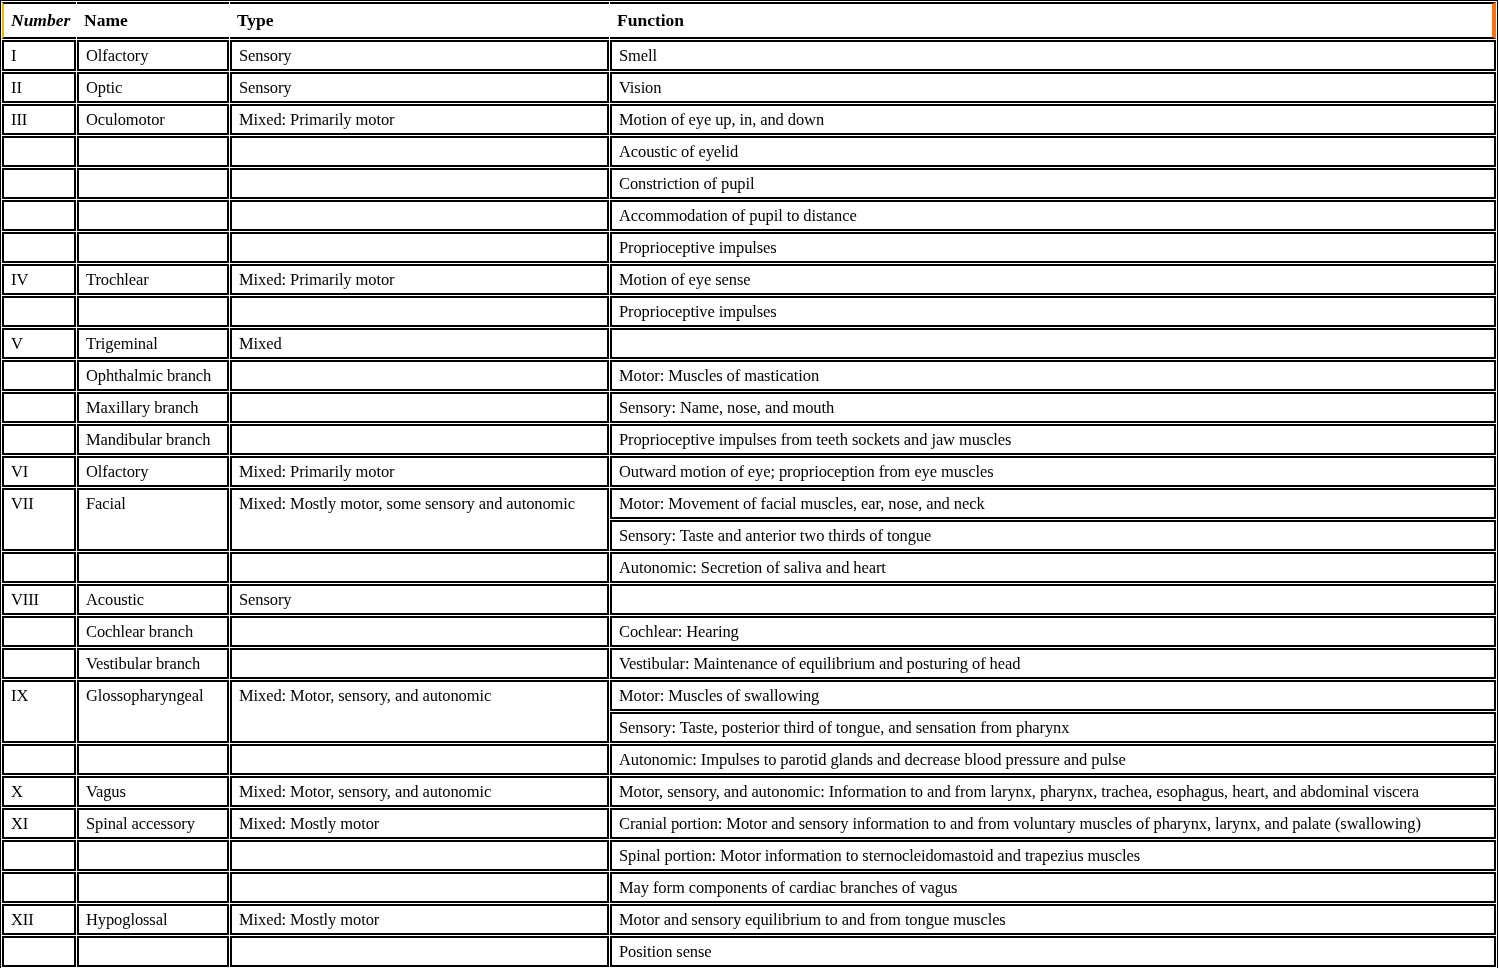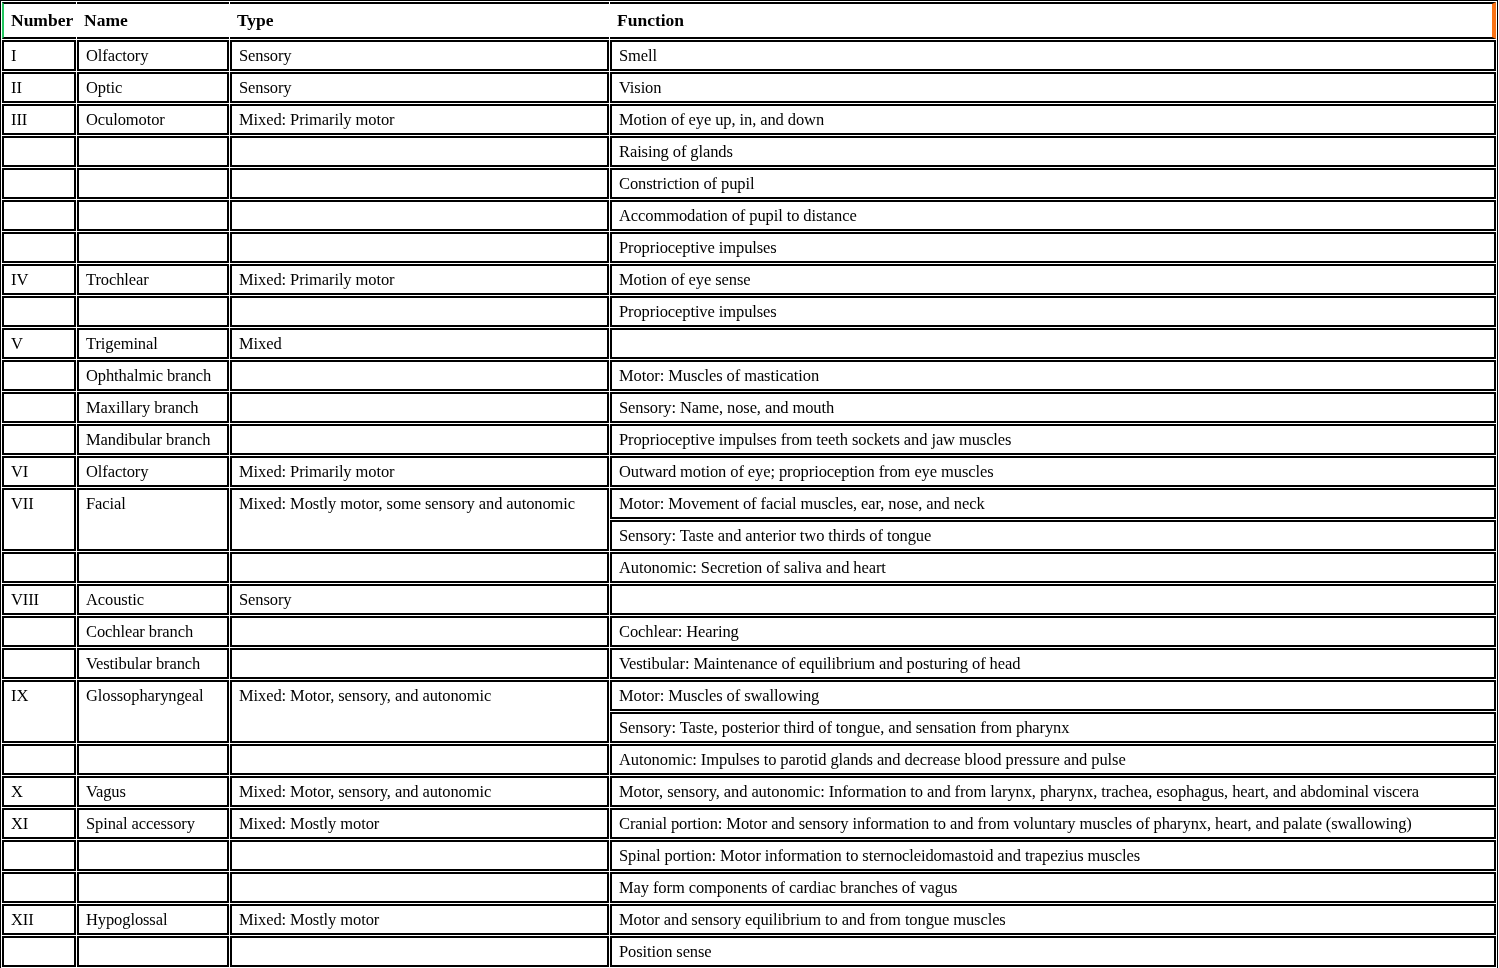--- a/index.html
+++ b/index.html
@@ -41,21 +41,21 @@
     border-top: 2px solid #000;
     border-bottom: 2px solid #000;
     border-left: none;
     border-right: none;
     height: 37px;
     padding: 0 0 0 7px;
     font-weight: bold;
     font-size: 17.5px;
     vertical-align: middle;
   }
-  thead th:first-child { border-left: 2px solid #22c55e; }
+  thead th:first-child { border-left: 2px solid #eab308; font-style: italic; }
   thead th:last-child  { border-right: 4px solid #f97316; }
 
   tbody td {
     border: 2px solid #000;
     height: 31px;
     padding: 0 6px 0 7px;
     font-size: 16.5px;
     letter-spacing: -0.1px;
     vertical-align: middle;
   }
@@ -99,21 +99,21 @@
         <tr>
           <td>III</td>
           <td>Oculomotor</td>
           <td>Mixed: Primarily motor</td>
           <td>Motion of eye up, in, and down</td>
         </tr>
         <tr>
           <td></td>
           <td></td>
           <td></td>
-          <td>Raising of glands</td>
+          <td>Acoustic of eyelid</td>
         </tr>
         <tr>
           <td></td>
           <td></td>
           <td></td>
           <td>Constriction of pupil</td>
         </tr>
         <tr>
           <td></td>
           <td></td>
@@ -219,21 +219,21 @@
         <tr>
           <td>X</td>
           <td>Vagus</td>
           <td>Mixed: Motor, sensory, and autonomic</td>
           <td>Motor, sensory, and autonomic: Information to and from larynx, pharynx, trachea, esophagus, heart, and abdominal viscera</td>
         </tr>
         <tr>
           <td>XI</td>
           <td>Spinal accessory</td>
           <td>Mixed: Mostly motor</td>
-          <td>Cranial portion: Motor and sensory information to and from voluntary muscles of pharynx, heart, and palate (swallowing)</td>
+          <td>Cranial portion: Motor and sensory information to and from voluntary muscles of pharynx, larynx, and palate (swallowing)</td>
         </tr>
         <tr>
           <td></td>
           <td></td>
           <td></td>
           <td>Spinal portion: Motor information to sternocleidomastoid and trapezius muscles</td>
         </tr>
         <tr>
           <td></td>
           <td></td>

